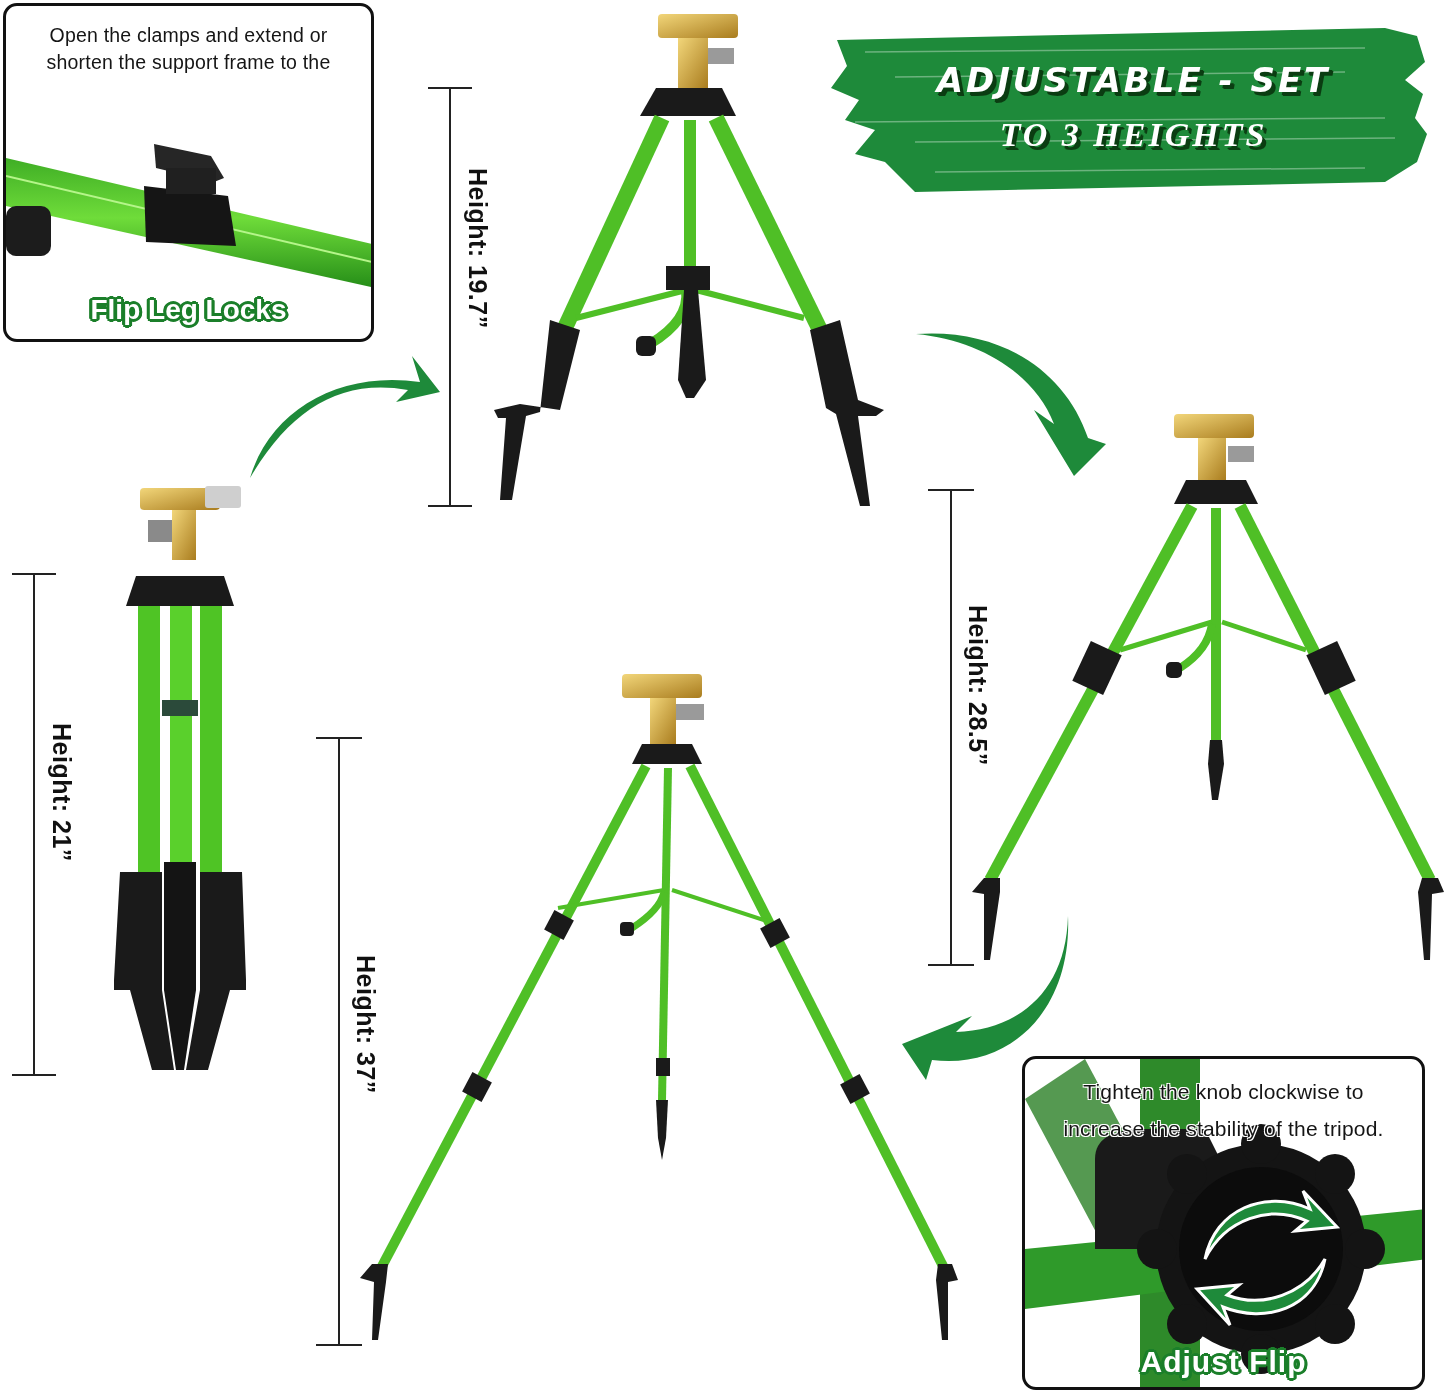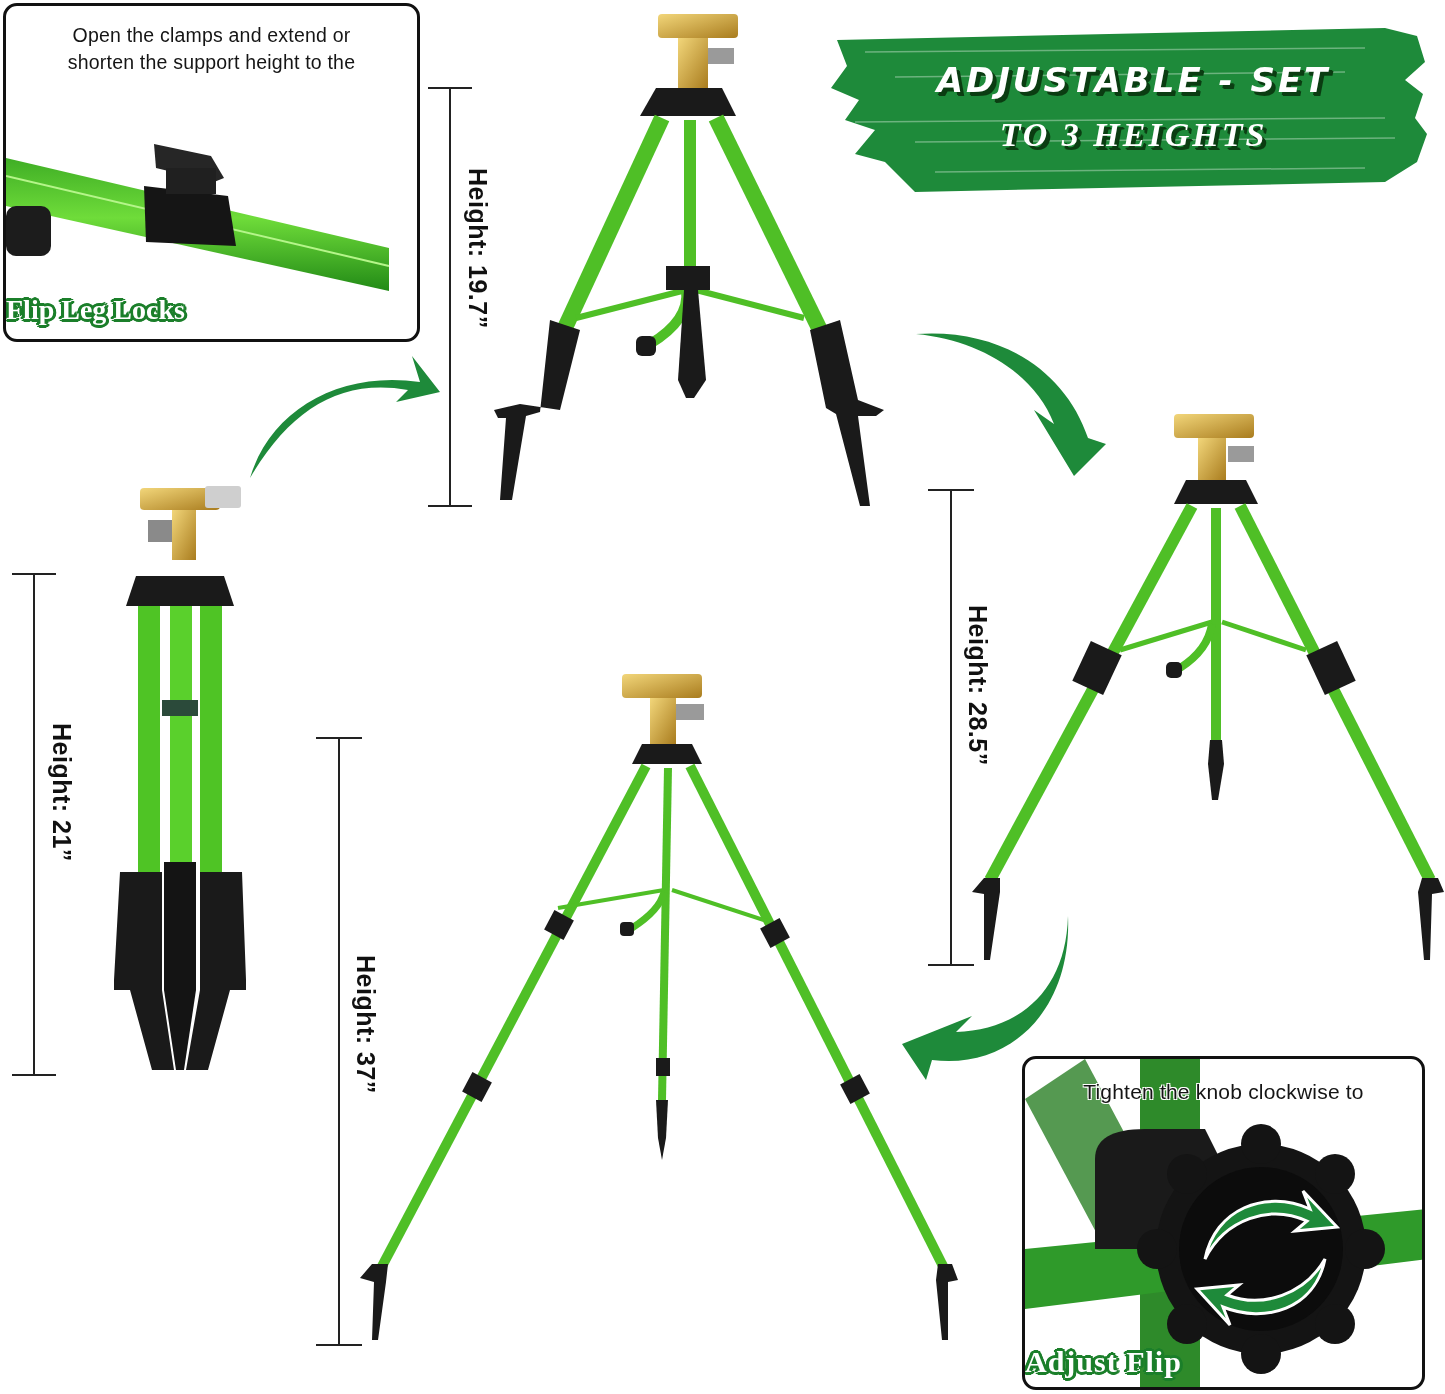--- a/index.html
+++ b/index.html
@@ -10,22 +10,22 @@
 
   
   .callout {
     position: absolute; border: 3px solid #111; border-radius: 14px; background: #fff; overflow: hidden;
   }
   .callout-text {
     position: absolute; left: 0; right: 0; text-align: center; font-size: 19.5px; line-height: 27px;
     color: #151515; letter-spacing: 0.2px;
   }
   .outline-label {
-    position: absolute; left: 0; right: 0; font-weight: bold;
-    color: #ffffff; font-family: Liberation Serif, serif;
+    position: absolute; left: 0; right: 0; text-align: center; font-weight: bold;
+    color: #ffffff; font-family: Liberation Sans, sans-serif;
     text-shadow:
       -2px -2px 0 #1b7f2a, 2px -2px 0 #1b7f2a, -2px 2px 0 #1b7f2a, 2px 2px 0 #1b7f2a,
       0 -3px 0 #1b7f2a, 0 3px 0 #1b7f2a, -3px 0 0 #1b7f2a, 3px 0 0 #1b7f2a,
       -3px -1px 0 #1b7f2a, 3px 1px 0 #1b7f2a;
   }
 
   
   .banner-text {
     position: absolute; left: 12px; right: 0; text-align: center; color: #ffffff;
     font-family: "DejaVu Sans", sans-serif; font-weight: bold; font-style: italic;
@@ -43,24 +43,24 @@
     position: absolute; font-weight: bold; font-size: 25px; color: #111; white-space: nowrap;
     transform-origin: left top; transform: rotate(90deg);
     font-family: "Liberation Sans", sans-serif; letter-spacing: 0.5px;
   }
 
   svg { position: absolute; overflow: visible; }
 </style>
 </head>
 <body>
 
-<div class="callout" style="left:3px; top:3px; width:417px; height:339px;">
+<div class="callout" style="left:3px; top:3px; width:371px; height:339px;">
   <div class="callout-text" style="top:16px;">
     <div>Open the clamps and extend or</div>
-    <div>shorten the support height to the</div>
+    <div>shorten the support frame to the</div>
   </div>
 
   <svg width="383" height="200" style="left:0; top:110px;">
     <defs>
       <linearGradient id="tubeG" x1="0" y1="0" x2="0" y2="1">
         <stop offset="0" stop-color="#3fae25"></stop>
         <stop offset="0.45" stop-color="#6fdc3a"></stop>
         <stop offset="1" stop-color="#228a16"></stop>
       </linearGradient>
     </defs>
@@ -239,15 +239,16 @@
         <circle cx="162" cy="265" r="20"></circle>
       <circle cx="132" cy="190" r="20"></circle>
         <circle cx="162" cy="115" r="20"></circle>
     </g>
     <circle cx="236" cy="190" r="82" fill="#0c0c0c"></circle>
     <path d="M180,200 C190,150 240,130 285,150 L278,132 L312,168 L270,172 L282,162 C245,145 200,160 180,200 Z" fill="#1e8a3a" stroke="#ffffff" stroke-width="3"></path>
     <path d="M300,200 C290,250 240,265 198,248 L205,266 L172,230 L214,226 L202,236 C238,250 280,235 300,200 Z" fill="#1e8a3a" stroke="#ffffff" stroke-width="3"></path>
   </svg>
   <div class="callout-text" style="top:14px; font-size:21px; line-height:37px; text-shadow: -1px -1px 0 #fff, 1px 1px 0 #fff, -1px 1px 0 #fff, 1px -1px 0 #fff;">
     <div>Tighten the knob clockwise to</div>
+    <div>increase the stability of the tripod.</div>
   </div>
   <div class="outline-label" style="top:286px; font-size:30px; letter-spacing:1px;">Adjust Flip</div>
 </div>
 
 </body></html>

